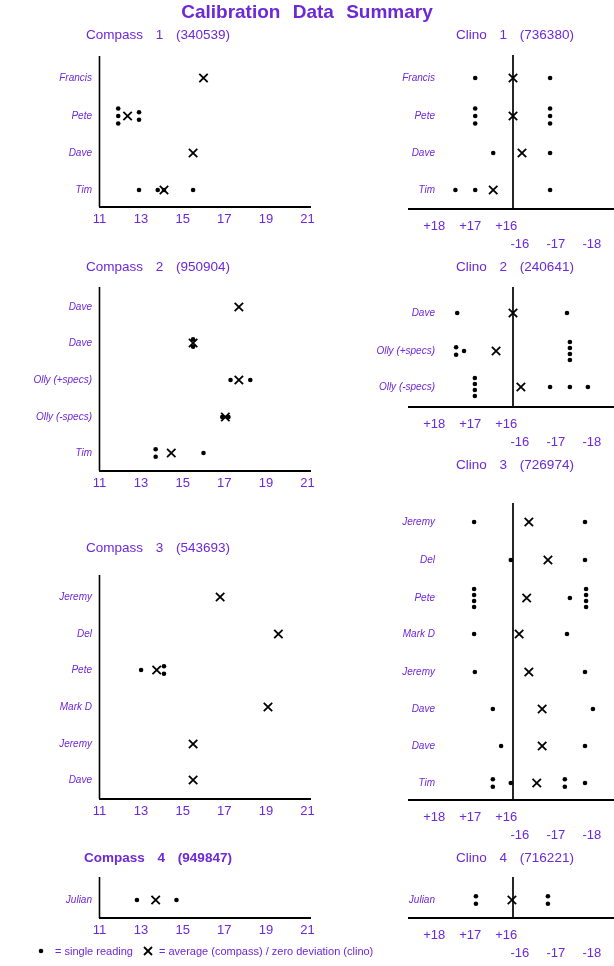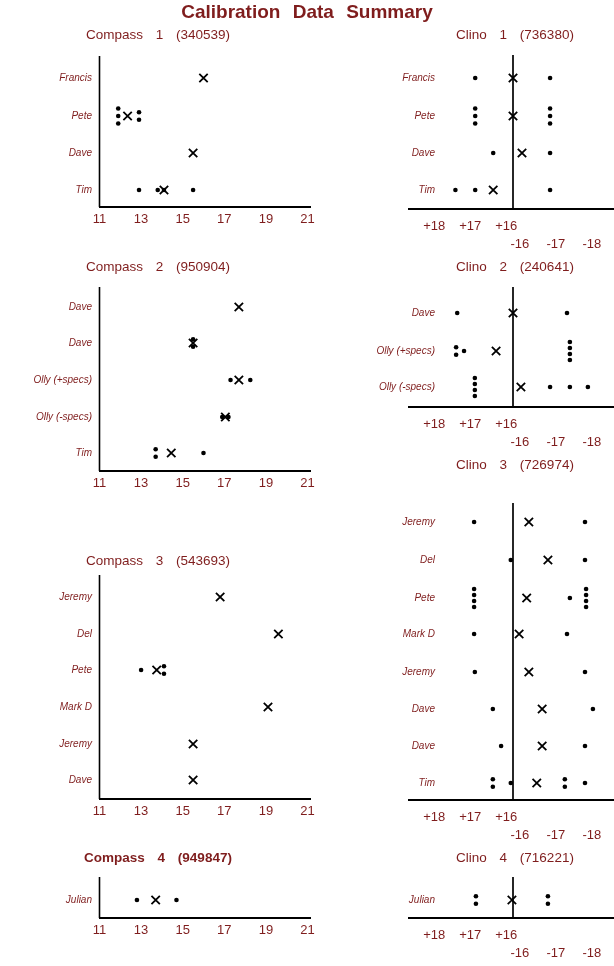--- a/index.html
+++ b/index.html
@@ -1,17 +1,17 @@
 <!DOCTYPE html>
 <html><head>
 <meta charset="utf-8">
 <style>
   html,body{margin:0;padding:0;background:#ffffff;}
   #canvas{position:relative;width:614px;height:966px;background:#ffffff;overflow:hidden;
-          font-family:"Liberation Sans",sans-serif;color:#7f1d1d;}
+          font-family:"Liberation Sans",sans-serif;color:#6d28d9;}
   #plot-svg{position:absolute;left:0;top:0;}
   .main-title{position:absolute;left:0;top:1px;width:614px;margin:0;text-align:center;
               font-size:19px;font-weight:bold;word-spacing:7px;white-space:pre;}
   .plot-title{position:absolute;width:300px;text-align:center;font-size:13.5px;word-spacing:9px;white-space:pre;}
   .row-label{position:absolute;left:0;text-align:right;font-size:10px;height:16px;line-height:16px;font-style:italic;}
   .tick-label{position:absolute;width:36px;text-align:center;font-size:13px;height:14px;line-height:14px;}
   .legend{position:absolute;left:36px;top:944px;height:14px;display:flex;align-items:center;font-size:11px;}
   .legend .lg-text{white-space:pre;}
   .legend svg{display:block;}
   .lg-gap{width:9px;}
@@ -193,21 +193,21 @@
       <div class="plot-title" style="left: 365px; top: 259px;">Clino 2 (240641)</div>
       <div class="tick-label" style="left: 416.16px; top: 417px;">+18</div>
       <div class="tick-label" style="left: 452.16px; top: 417px;">+17</div>
       <div class="tick-label" style="left: 488.16px; top: 417px;">+16</div>
       <div class="tick-label" style="left: 501.84px; top: 435px;">-16</div>
       <div class="tick-label" style="left: 537.84px; top: 435px;">-17</div>
       <div class="tick-label" style="left: 573.84px; top: 435px;">-18</div>
       <div class="row-label" style="width: 435px; top: 305px;">Dave</div>
       <div class="row-label" style="width: 435px; top: 343px;">Olly (+specs)</div>
       <div class="row-label" style="width: 435px; top: 379px;">Olly (-specs)</div>
-      <div class="plot-title" style="left: 8px; top: 553px;">Compass 3 (543693)</div>
+      <div class="plot-title" style="left: 8px; top: 540px;">Compass 3 (543693)</div>
       <div class="tick-label" style="left: 81.5px; top: 804px;">11</div>
       <div class="tick-label" style="left: 123.1px; top: 804px;">13</div>
       <div class="tick-label" style="left: 164.7px; top: 804px;">15</div>
       <div class="tick-label" style="left: 206.3px; top: 804px;">17</div>
       <div class="tick-label" style="left: 247.9px; top: 804px;">19</div>
       <div class="tick-label" style="left: 289.5px; top: 804px;">21</div>
       <div class="row-label" style="width: 92px; top: 589px;">Jeremy</div>
       <div class="row-label" style="width: 92px; top: 626px;">Del</div>
       <div class="row-label" style="width: 92px; top: 662px;">Pete</div>
       <div class="row-label" style="width: 92px; top: 699px;">Mark D</div>
@@ -238,13 +238,26 @@
       <div class="row-label" style="width: 92px; top: 892px;">Julian</div>
       <div class="plot-title" style="left: 365px; top: 850px;">Clino 4 (716221)</div>
       <div class="tick-label" style="left: 416.16px; top: 928px;">+18</div>
       <div class="tick-label" style="left: 452.16px; top: 928px;">+17</div>
       <div class="tick-label" style="left: 488.16px; top: 928px;">+16</div>
       <div class="tick-label" style="left: 501.84px; top: 946px;">-16</div>
       <div class="tick-label" style="left: 537.84px; top: 946px;">-17</div>
       <div class="tick-label" style="left: 573.84px; top: 946px;">-18</div>
       <div class="row-label" style="width: 435px; top: 892px;">Julian</div>
     </div>
+  <div class="legend">
+    <svg width="10" height="10">
+      <circle cx="5" cy="5" r="2.3" fill="#000"></circle>
+    </svg>
+    <span class="lg-gap"></span>
+    <span class="lg-text">= single reading</span>
+    <span class="lg-gap"></span>
+    <svg width="12" height="12">
+      <path d="M2 2 L10 10 M2 10 L10 2" stroke="#000" stroke-width="1.8" fill="none"></path>
+    </svg>
+    <span class="lg-gap-sm"></span>
+    <span class="lg-text">= average (compass) / zero deviation (clino)</span>
+  </div>
 </div>
 
 </body></html>

